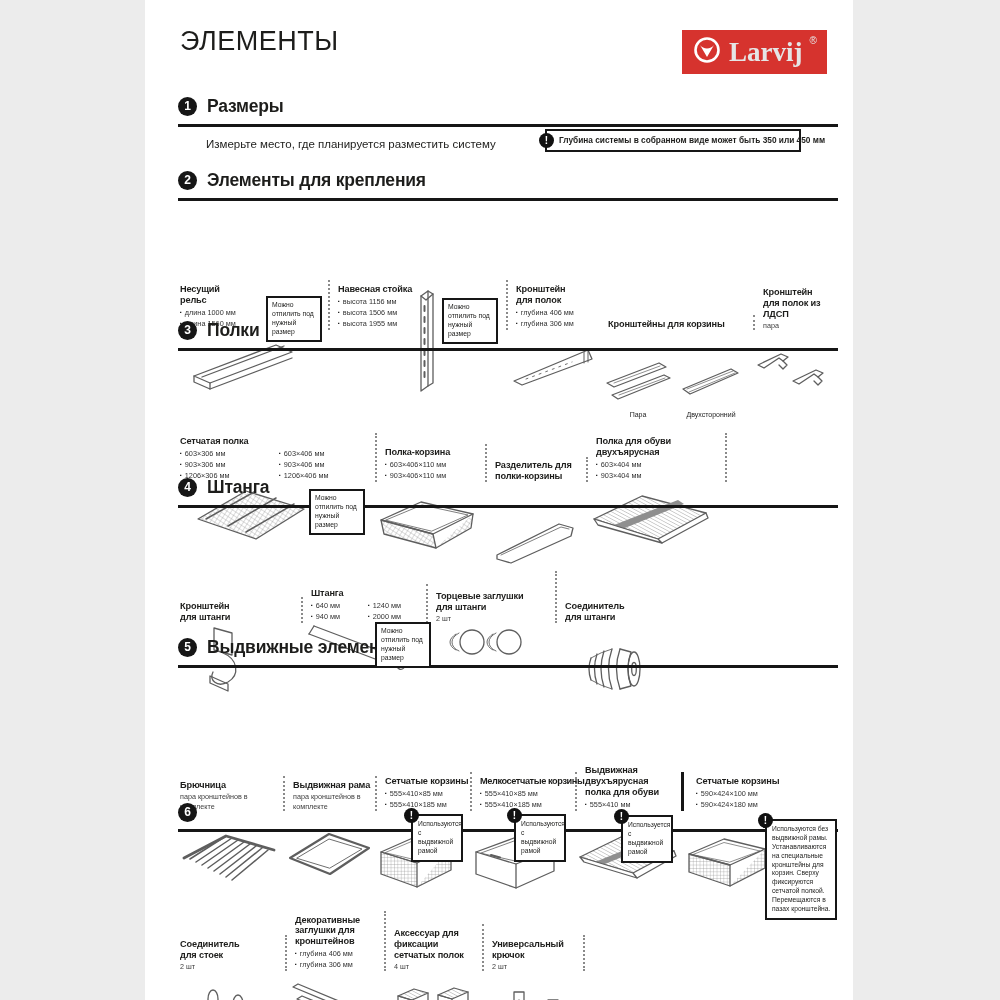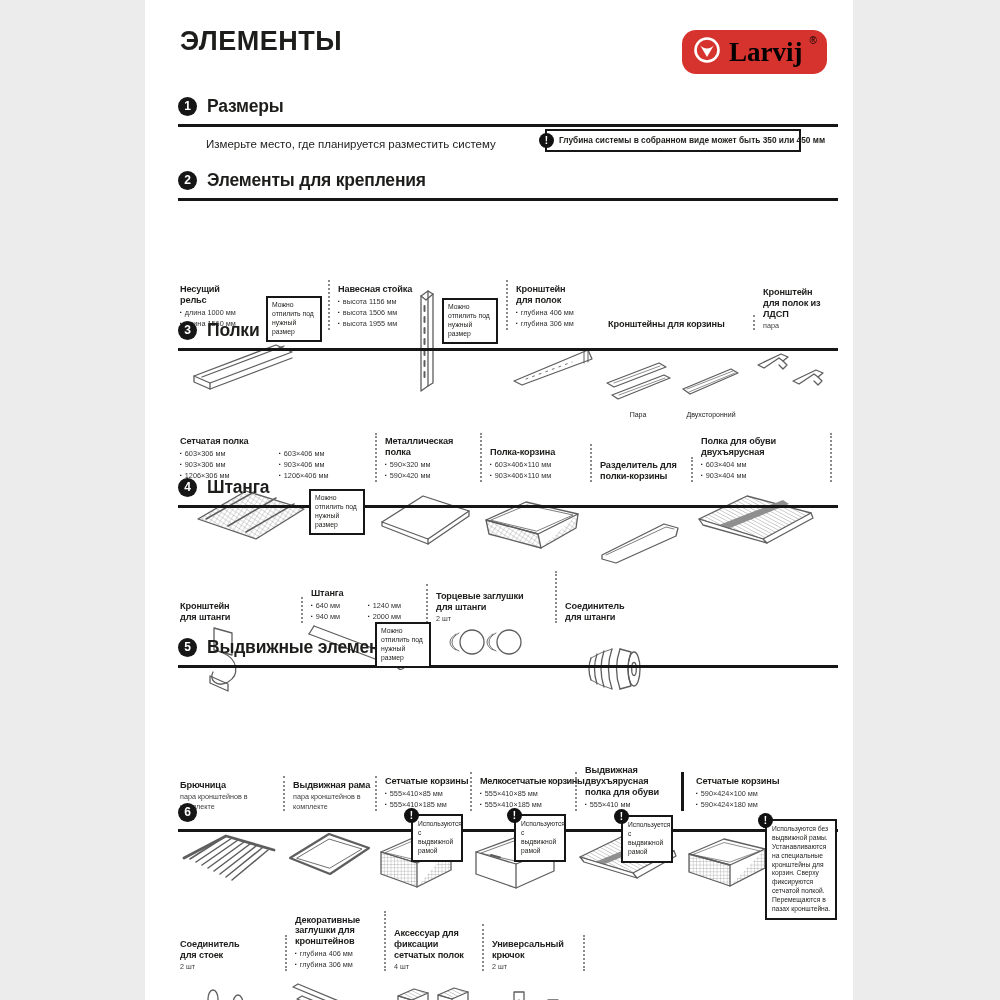--- a/index.html
+++ b/index.html
@@ -1,21 +1,21 @@
 <!DOCTYPE html>
 <html><head>
 <meta charset="utf-8">
 <style>
   *{margin:0;padding:0;box-sizing:border-box}
   html,body{width:1000px;height:1000px}
   body{position:relative;background:#ececec;font-family:"Liberation Sans",sans-serif;color:#1d1d1b;overflow:hidden}
   .sheet{position:absolute;left:145px;top:0;width:708px;height:1000px;background:#fff}
-  .page-title{position:absolute;left:35px;top:26px;font-size:27px;font-weight:bold;letter-spacing:.5px}
+  .page-title{position:absolute;left:35px;top:26px;font-size:27px;font-weight:normal;letter-spacing:.5px}
   
-  .logo{position:absolute;right:26px;top:30px;width:145px;height:44px;background:#d6332e;border-radius:14px;display:flex;align-items:center;justify-content:center;gap:7px;color:#000000}
+  .logo{position:absolute;right:26px;top:30px;width:145px;height:44px;background:#d6332e;border-radius:0;display:flex;align-items:center;justify-content:center;gap:7px;color:#e5e5e5}
   .logo-text{font-family:"Liberation Serif",serif;font-weight:bold;font-size:27px;line-height:1}
   .logo-reg{font-size:10px;align-self:flex-start;margin-top:5px}
   
   .sec{position:absolute;left:33px;width:660px}
   .sec-head{display:flex;align-items:center;gap:10px;padding-bottom:7px;border-bottom:3px solid #161616}
   .sec-num{flex:0 0 19px;width:19px;height:19px;border-radius:50%;background:#161616;color:#fff;font-weight:bold;font-size:12px;line-height:19px;text-align:center}
   .sec-title{font-size:17.5px;font-weight:bold;letter-spacing:-.2px}
   
   .cols{display:flex;align-items:flex-end;margin-top:11px}
   .col{position:relative;padding:0 6px 0 8px}
@@ -192,34 +192,20 @@
           <li>1206×406 мм</li>
         </ul>
         <div class="cut" style="left:131px;top:56px">Можно отпилить под нужный размер</div>
         <div class="art" style="left:14px;top:50px">
           <svg class="line" width="118" height="62" viewBox="0 0 118 62">
             <path d="M6 36 L54 8 L112 26 L64 56 Z" fill="url(#mesh)"></path>
             <path d="M14 36 L62 9 M36 43 L84 15 M54 49 L102 21" stroke-width="1.5"></path>
           </svg>
         </div>
       </div>
-      <div class="col divR" style="width:105px">
-        <div class="t" style="width:70px;margin-top:3px">Металлическая полка</div>
-        <ul class="specs">
-          <li>590×320 мм</li>
-          <li>590×420 мм</li>
-        </ul>
-        <div class="art" style="left:0;top:56px">
-          <svg class="line" width="96" height="60" viewBox="0 0 96 60">
-            <path d="M5 33 L46 7 L92 22 L51 50 Z" fill="#fff"></path>
-            <path d="M51 50 L51 55 L92 27 L92 22"></path>
-            <path d="M5 33 L5 37 L51 55"></path>
-          </svg>
-        </div>
-      </div>
       <div class="col divR" style="width:110px">
         <div class="t" style="margin-top:3px">Полка-корзина</div>
         <ul class="specs">
           <li>603×406×110 мм</li>
           <li>903×406×110 мм</li>
         </ul>
         <div class="art" style="left:0;top:52px">
           <svg class="line" width="100" height="62" viewBox="0 0 100 62">
             <path d="M4 24 L44 6 L96 18 L56 38 Z"></path>
             <path d="M9 24 L45 9 L91 19 L55 35 Z" stroke-width=".8"></path>

